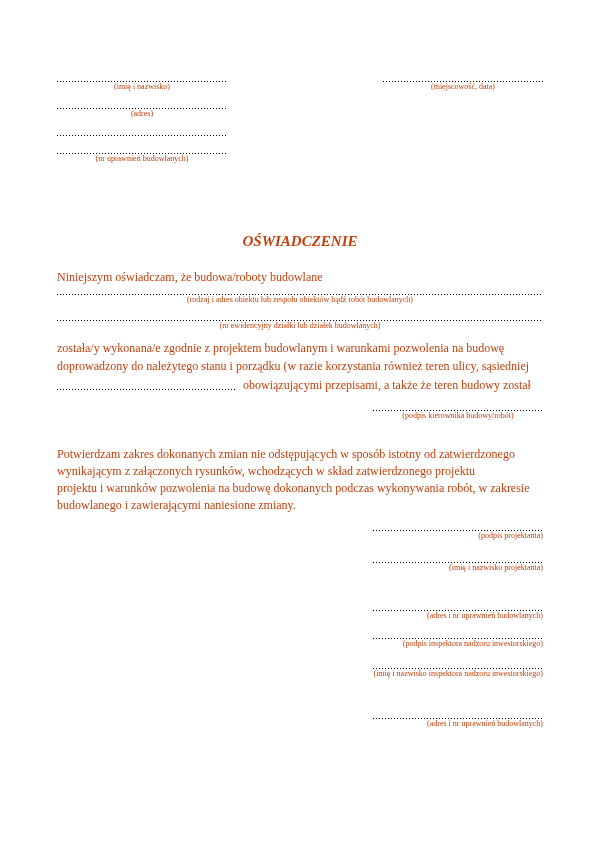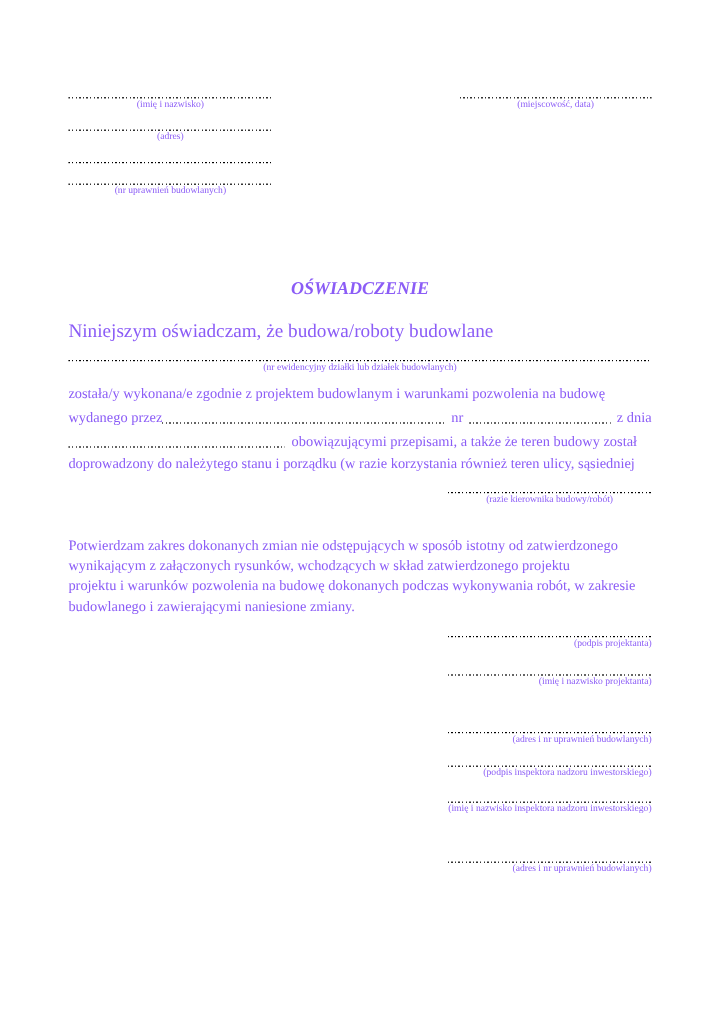--- a/index.html
+++ b/index.html
@@ -1,19 +1,19 @@
 <!DOCTYPE html>
 <html><head>
 <meta charset="utf-8">
 <style>
   * { margin:0; padding:0; box-sizing:border-box; }
   html,body { background:#ffffff; }
   .page {
     position:relative; width:600px; height:849px; background:#ffffff;
-    font-family:"Liberation Serif", serif; color:#8b5cf6; overflow:hidden;
+    font-family:"Liberation Serif", serif; color:#c2410c; overflow:hidden;
   }
   .content { position:absolute; left:57px; top:0; width:486px; }
 
   
   .dotline {
     background: repeating-linear-gradient(90deg, #000 0 1.2px, transparent 1.2px 3px)
                 left bottom / 100% 1.3px no-repeat;
   }
   .dh10{height:10px}.dh11{height:11px}.dh16{height:16px}.dh17{height:17px}
   .dh19{height:19px}.dh21{height:21px}.dh23{height:23px}.dh39{height:39px}.dh41{height:41px}
@@ -22,21 +22,21 @@
   .cap-center { text-align:center; }
   .cap-right  { width:260px; margin-left:-90px; text-align:right; }
 
   .header-row { display:flex; justify-content:space-between; padding-top:72px; }
   .h-left { width:170px; }
   .h-right { width:160px; }
   .hfield { margin-bottom:8px; }
 
   .title { margin-top:62px; text-align:center; font-weight:bold; font-size:15px; line-height:16px;font-style:italic; }
 
-  .intro { margin-top:21px; font-size:16px; line-height:14px; }
+  .intro { margin-top:21px; font-size:12px; line-height:14px; }
 
   .ffield .cap { margin-top:0; }
 
   .para { font-size:12px; }
   .p1 { margin-top:8px; }
   .p2 { margin-top:26px; }
   .bl { white-space:nowrap; }
   .lh20 { line-height:20px; }
   .lh17 { line-height:17px; }
 
@@ -87,43 +87,40 @@
           <div class="cap cap-center">(miejscowość, data)</div>
         </div>
       </div>
     </div>
 
     <div class="title">OŚWIADCZENIE</div>
 
     <div class="intro">Niniejszym oświadczam, że budowa/roboty budowlane</div>
 
     <div class="ffield">
+      <div class="dotline dh11"></div>
+      <div class="cap cap-center">(rodzaj i adres obiektu lub zespołu obiektów bądź robót budowlanych)</div>
+    </div>
+    <div class="ffield">
       <div class="dotline dh17"></div>
       <div class="cap cap-center">(nr ewidencyjny działki lub działek budowlanych)</div>
     </div>
 
     <div class="para p1">
       <div class="bl lh20">została/y wykonana/e zgodnie z projektem budowlanym i warunkami pozwolenia na budowę</div>
-      <div class="bl lh20 fl">
-        <span class="t">wydanego przez</span>
-        <span class="fill g2"></span>
-        <span class="t pad">nr</span>
-        <span class="fill"></span>
-        <span class="t padl">z dnia</span>
-      </div>
+      <div class="bl lh17">doprowadzony do należytego stanu i porządku (w razie korzystania również teren ulicy, sąsiedniej</div>
       <div class="bl lh20 fl">
         <span class="fill fixed180"></span>
         <span class="t padl6">obowiązującymi przepisami, a także że teren budowy został</span>
       </div>
-      <div class="bl lh17">doprowadzony do należytego stanu i porządku (w razie korzystania również teren ulicy, sąsiedniej</div>
     </div>
 
     <div class="right-col">
       <div class="dotline dh16"></div>
-      <div class="cap cap-center">(razie kierownika budowy/robót)</div>
+      <div class="cap cap-center">(podpis kierownika budowy/robót)</div>
     </div>
 
     <div class="para p2">
       <div class="bl lh17">Potwierdzam zakres dokonanych zmian nie odstępujących w sposób istotny od zatwierdzonego</div>
       <div class="bl lh17">wynikającym z załączonych rysunków, wchodzących w skład zatwierdzonego projektu</div>
       <div class="bl lh17">projektu i warunków pozwolenia na budowę dokonanych podczas wykonywania robót, w zakresie</div>
       <div class="bl lh17">budowlanego i zawierającymi naniesione zmiany.</div>
     </div>
 
     <div class="sigcol">

